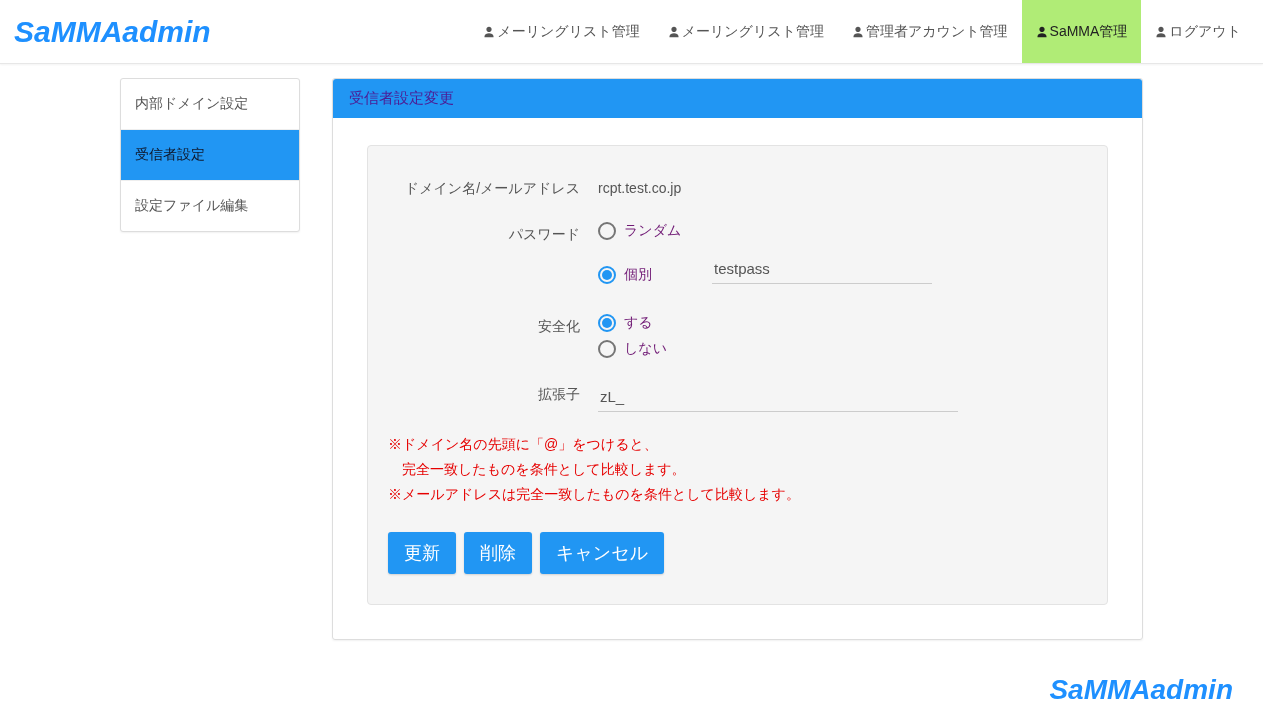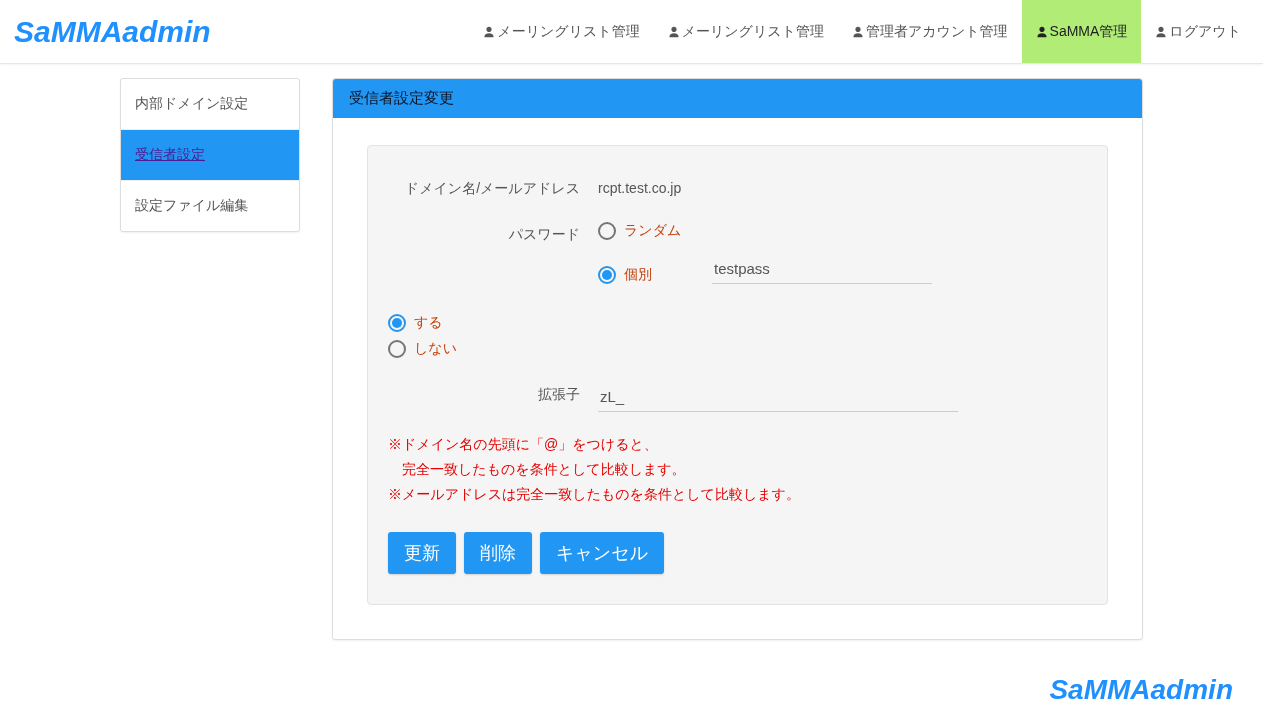--- a/index.html
+++ b/index.html
@@ -70,35 +70,34 @@
 .sidebar-item {
   padding: 16px 14px;
   border-bottom: 1px solid #eee;
   cursor: pointer;
   color: #555;
   font-size: 14px;
 }
 .sidebar-item:last-child { border-bottom: none; }
 .sidebar-item.active {
   background: #2196f3;
-  color: #4c1d95;
-  text-decoration: underline;
+  color: #0f172a;
 }
 .main {
   flex: 1;
   margin-right: 120px;
 }
 .panel {
   border: 1px solid #ddd;
   border-radius: 3px;
   box-shadow: 0 1px 2px rgba(0,0,0,0.06);
 }
 .panel-header {
   background: #2196f3;
-  color: #0f172a;
+  color: #4c1d95;
   padding: 10px 16px;
   font-size: 15px;
   border-radius: 3px 3px 0 0;
 }
 .panel-body {
   padding: 27px 34px 34px 34px;
 }
 .well {
   background: #f5f5f5;
   border: 1px solid #e3e3e3;
@@ -148,21 +147,21 @@
 .radio-circle.checked {
   border-color: #2196f3;
 }
 .radio-dot {
   width: 10px;
   height: 10px;
   background: #2196f3;
   border-radius: 50%;
 }
 .radio-label {
-  color: #c2410c;
+  color: #701a75;
   cursor: pointer;
   font-family: Liberation Mono, monospace;
 }
 .text-input {
   border: none;
   border-bottom: 1px solid #ccc;
   background: transparent;
   font-size: 15px;
   padding: 6px 2px;
   width: 220px;
@@ -294,20 +293,21 @@
                 <span class="radio-circle checked">
                     <span class="radio-dot"></span>
                   </span>
                 <span class="radio-label">個別</span>
               </div>
               <input class="text-input" type="text" value="testpass" style="">
             </div>
           </div>
 
           <div class="form-row" style="margin-top:30px;">
+            <div class="form-label">安全化</div>
             <div class="form-control-area" style="flex-direction:column; align-items:flex-start;">
               <div class="radio-wrap">
                 <span class="radio-circle checked">
                     <span class="radio-dot"></span>
                   </span>
                 <span class="radio-label">する</span>
               </div>
               <div class="radio-wrap" style="margin-bottom:0;">
                 <span class="radio-circle"></span>
                 <span class="radio-label">しない</span>

